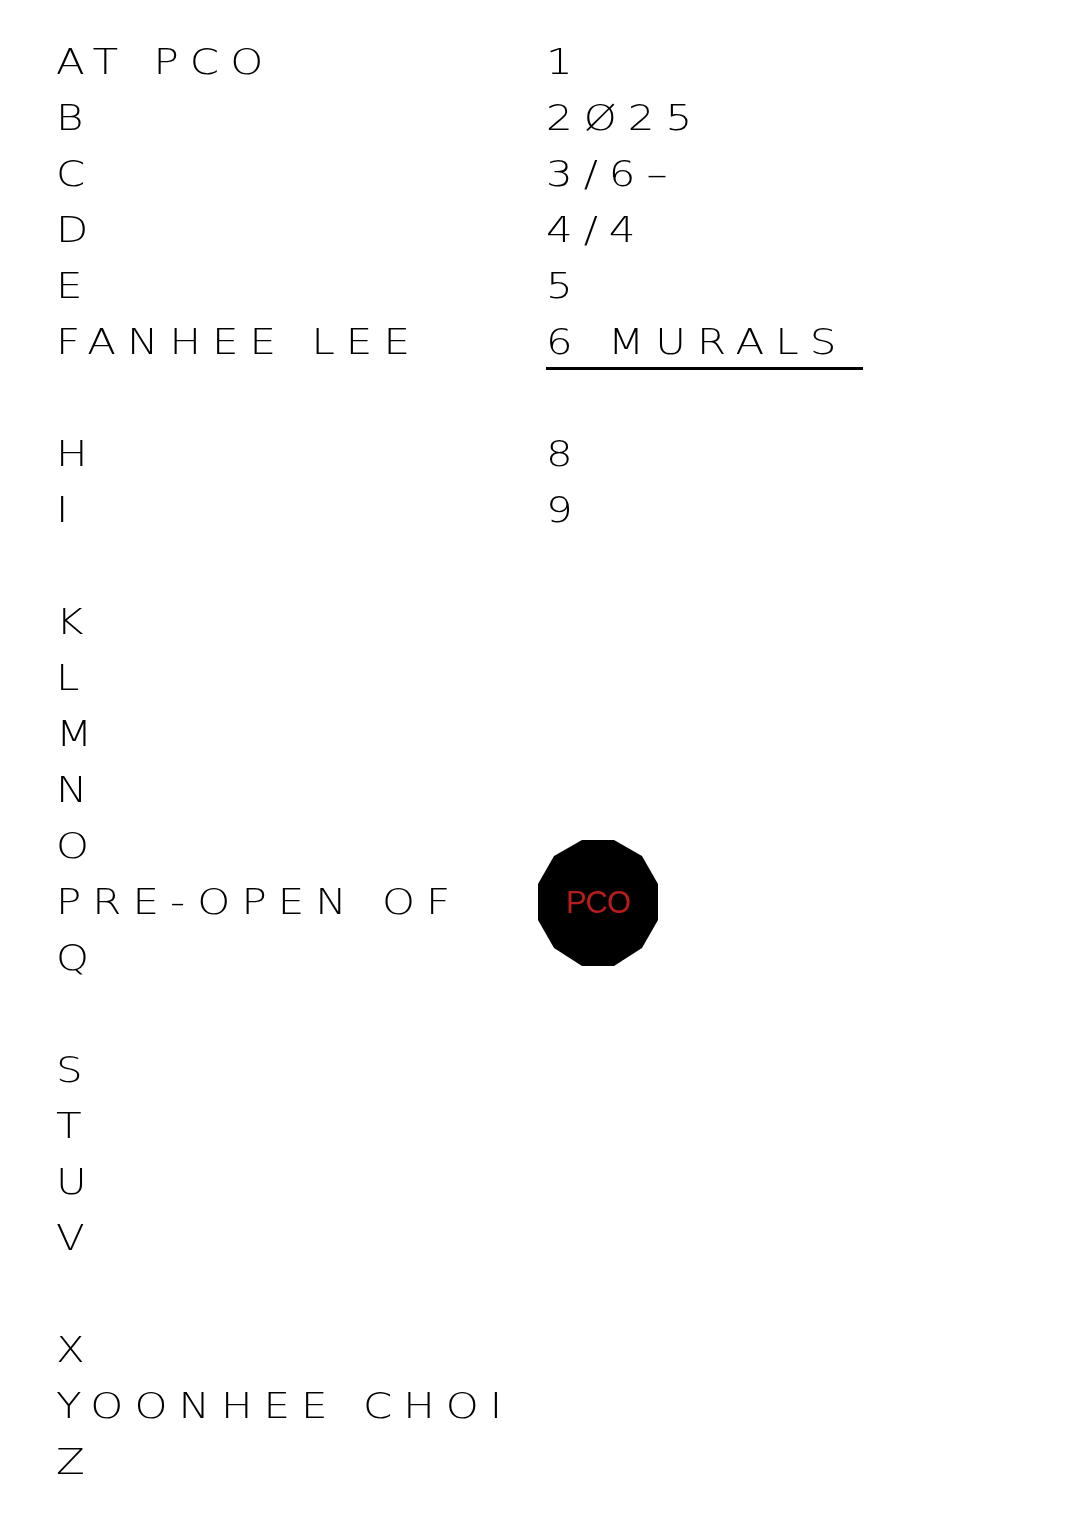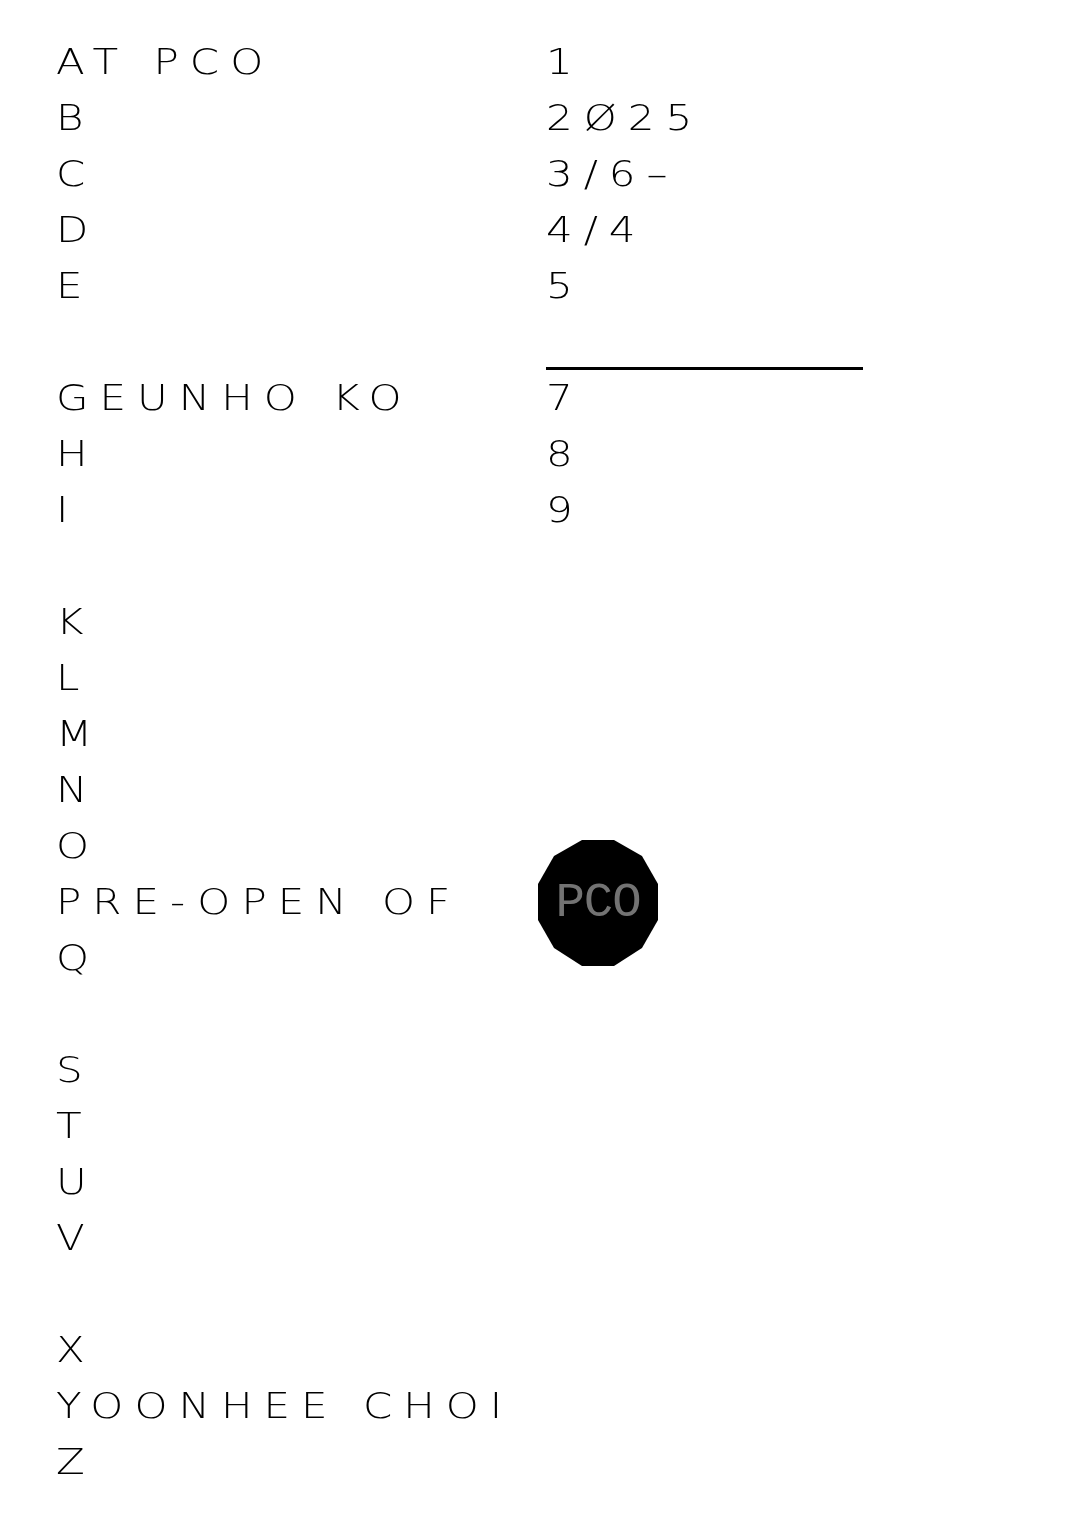--- a/index.html
+++ b/index.html
@@ -75,23 +75,23 @@
     }
     .logo-text {
       position: absolute;
       left: 0;
       top: 0;
       width: 124px;
       height: 126px;
       display: flex;
       align-items: center;
       justify-content: center;
-      color: #737373;
-      font-family: Liberation Mono, monospace;
-      font-size: 49px;
+      color: #b91c1c;
+      font-family: Liberation Sans, sans-serif;
+      font-size: 31px;
       font-weight: 200;
       letter-spacing: -1px;
     }
   </style>
 </head>
 <body>
 
 <div class="poster">
 
   <div class="row" style="top:34px">
@@ -107,25 +107,25 @@
     <span class="right-cell">3/6–</span>
   </div>
   <div class="row" style="top:202px">
     <span class="left-cell">D</span>
     <span class="right-cell">4/4</span>
   </div>
   <div class="row" style="top:258px">
     <span class="left-cell">E</span>
     <span class="right-cell">5</span>
   </div>
+  <div class="row" style="top:314px">
+    <span class="left-cell">FANHEE LEE</span>
+    <span class="right-cell">6 MURALS</span>
+  </div>
   <div class="underline-bar"></div>
-  <div class="row" style="top:370px">
-    <span class="left-cell">GEUNHO KO</span>
-    <span class="right-cell">7</span>
-  </div>
   <div class="row" style="top:426px">
     <span class="left-cell">H</span>
     <span class="right-cell">8</span>
   </div>
   <div class="row" style="top:482px">
     <span class="left-cell">I</span>
     <span class="right-cell">9</span>
   </div>
   <div class="row" style="top:594px">
     <span class="left-cell">K</span>

